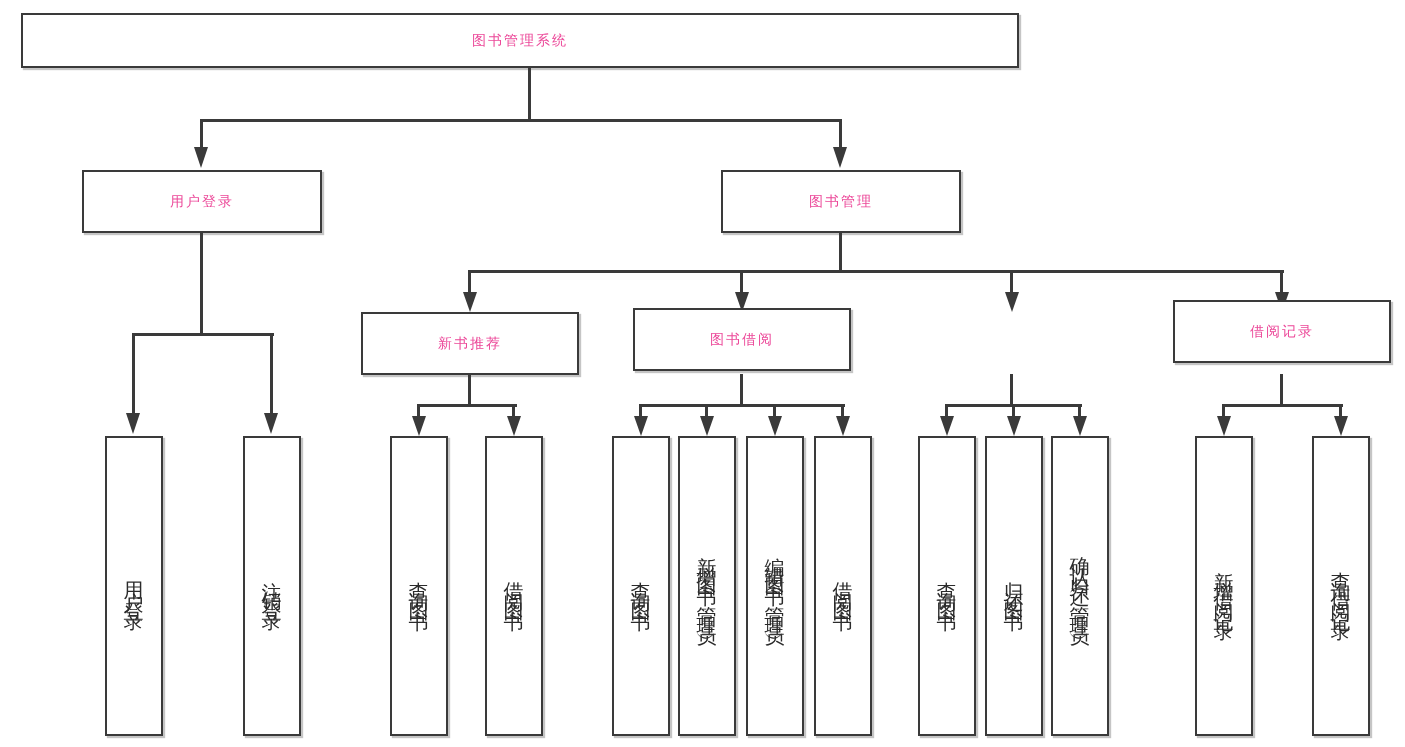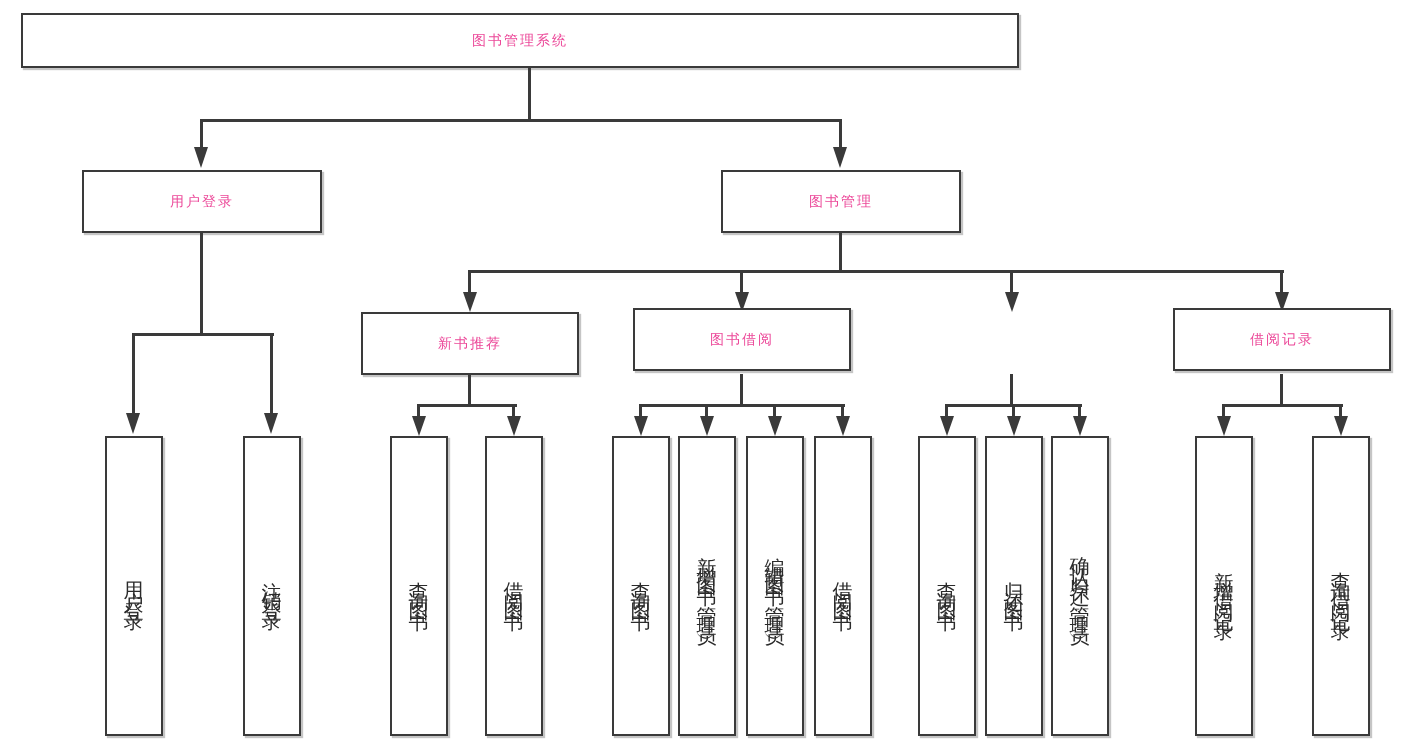--- a/index.html
+++ b/index.html
@@ -77,21 +77,21 @@
     <div class="vline" style="left:1280px;top:270px;height:22px;"></div>
     <div class="arrow short" style="left:1275px;top:292px;"></div>
   </div>
 
   <div class="box" style="left:361px;top:312px;width:218px;height:63px;">
     <span class="hlabel">新书推荐</span>
   </div>
   <div class="box" style="left:633px;top:308px;width:218px;height:63px;">
     <span class="hlabel">图书借阅</span>
   </div>
-  <div class="box" style="left:1173px;top:308px;width:218px;height:63px;">
+  <div class="box" style="left:1173px;top:300px;width:218px;height:63px;">
     <span class="hlabel">借阅记录</span>
   </div>
 
   <div>
     <div class="vline" style="left:468px;top:374px;height:33px;"></div>
     <div class="hline" style="left:417px;top:404px;width:100px;"></div>
     <div class="vline" style="left:417px;top:404px;height:12px;"></div>
     <div class="arrow short" style="left:412px;top:416px;"></div>
     <div class="vline" style="left:512px;top:404px;height:12px;"></div>
     <div class="arrow short" style="left:507px;top:416px;"></div>

